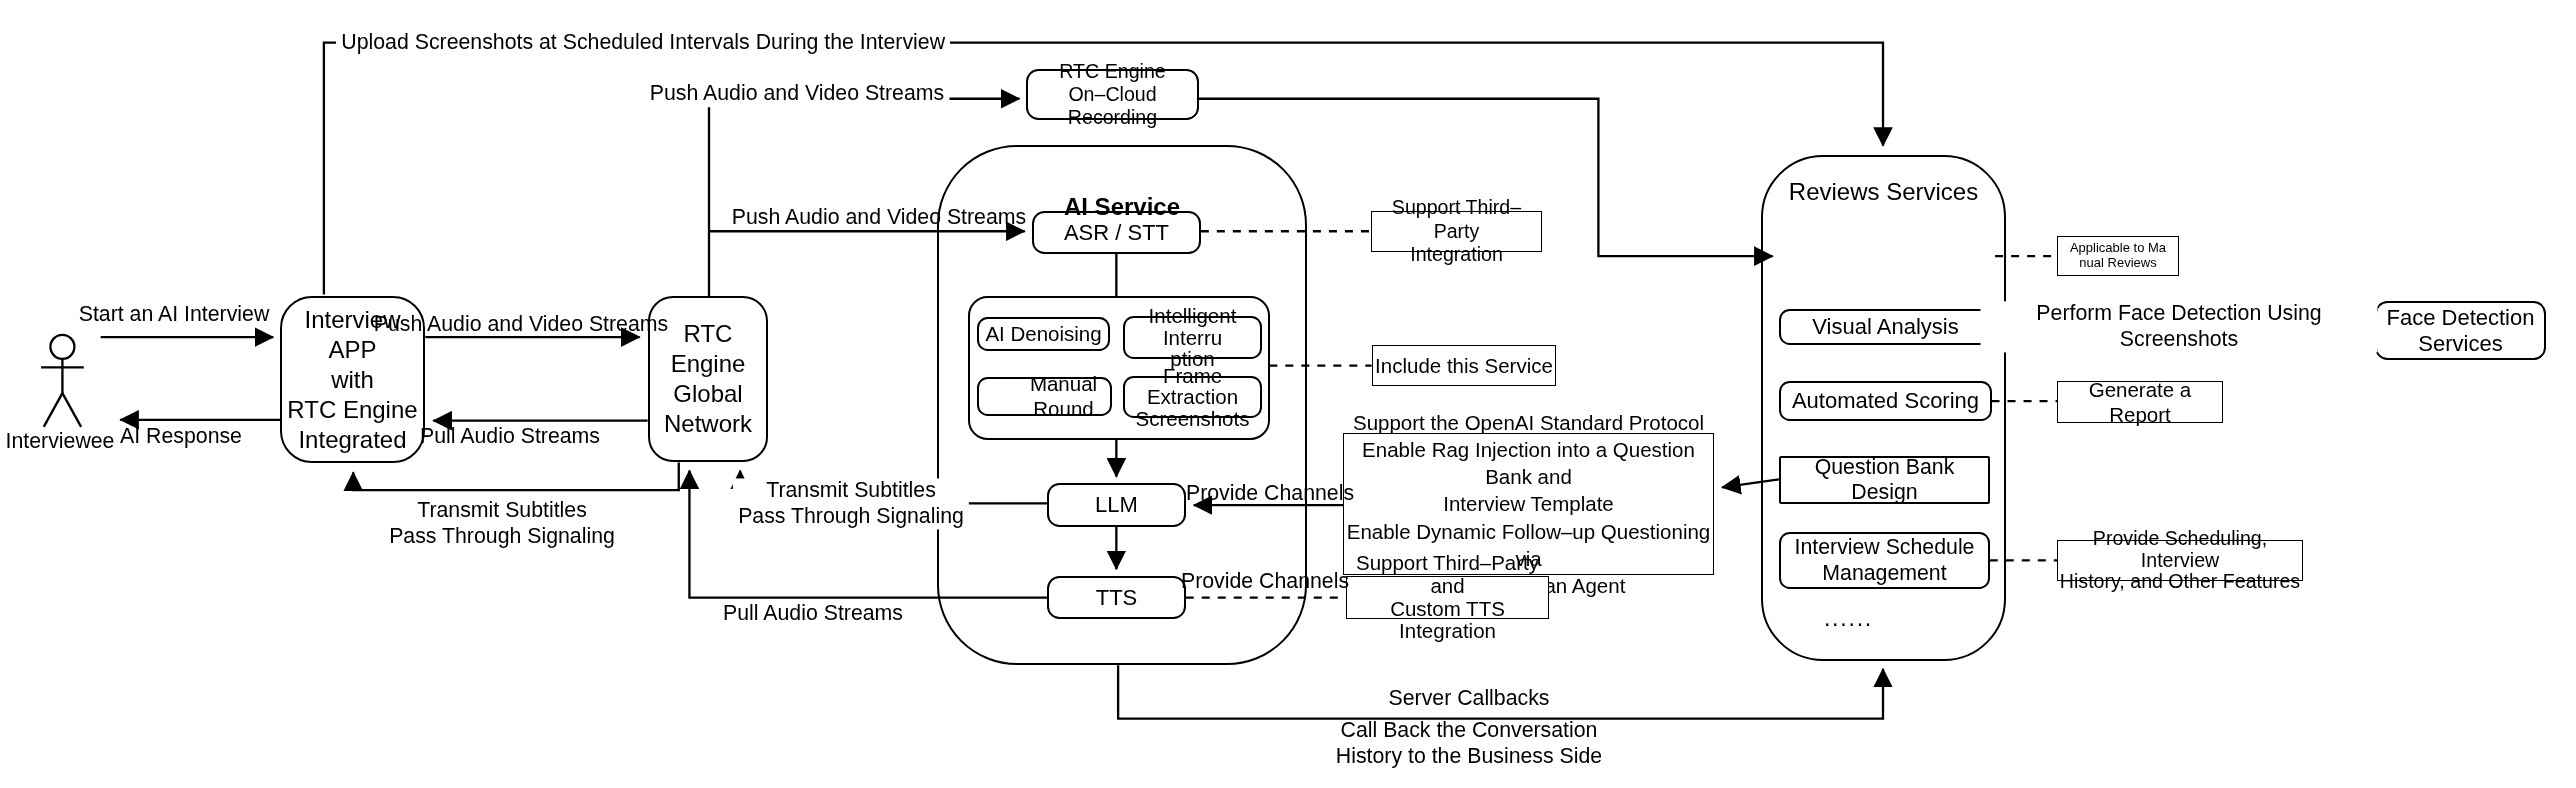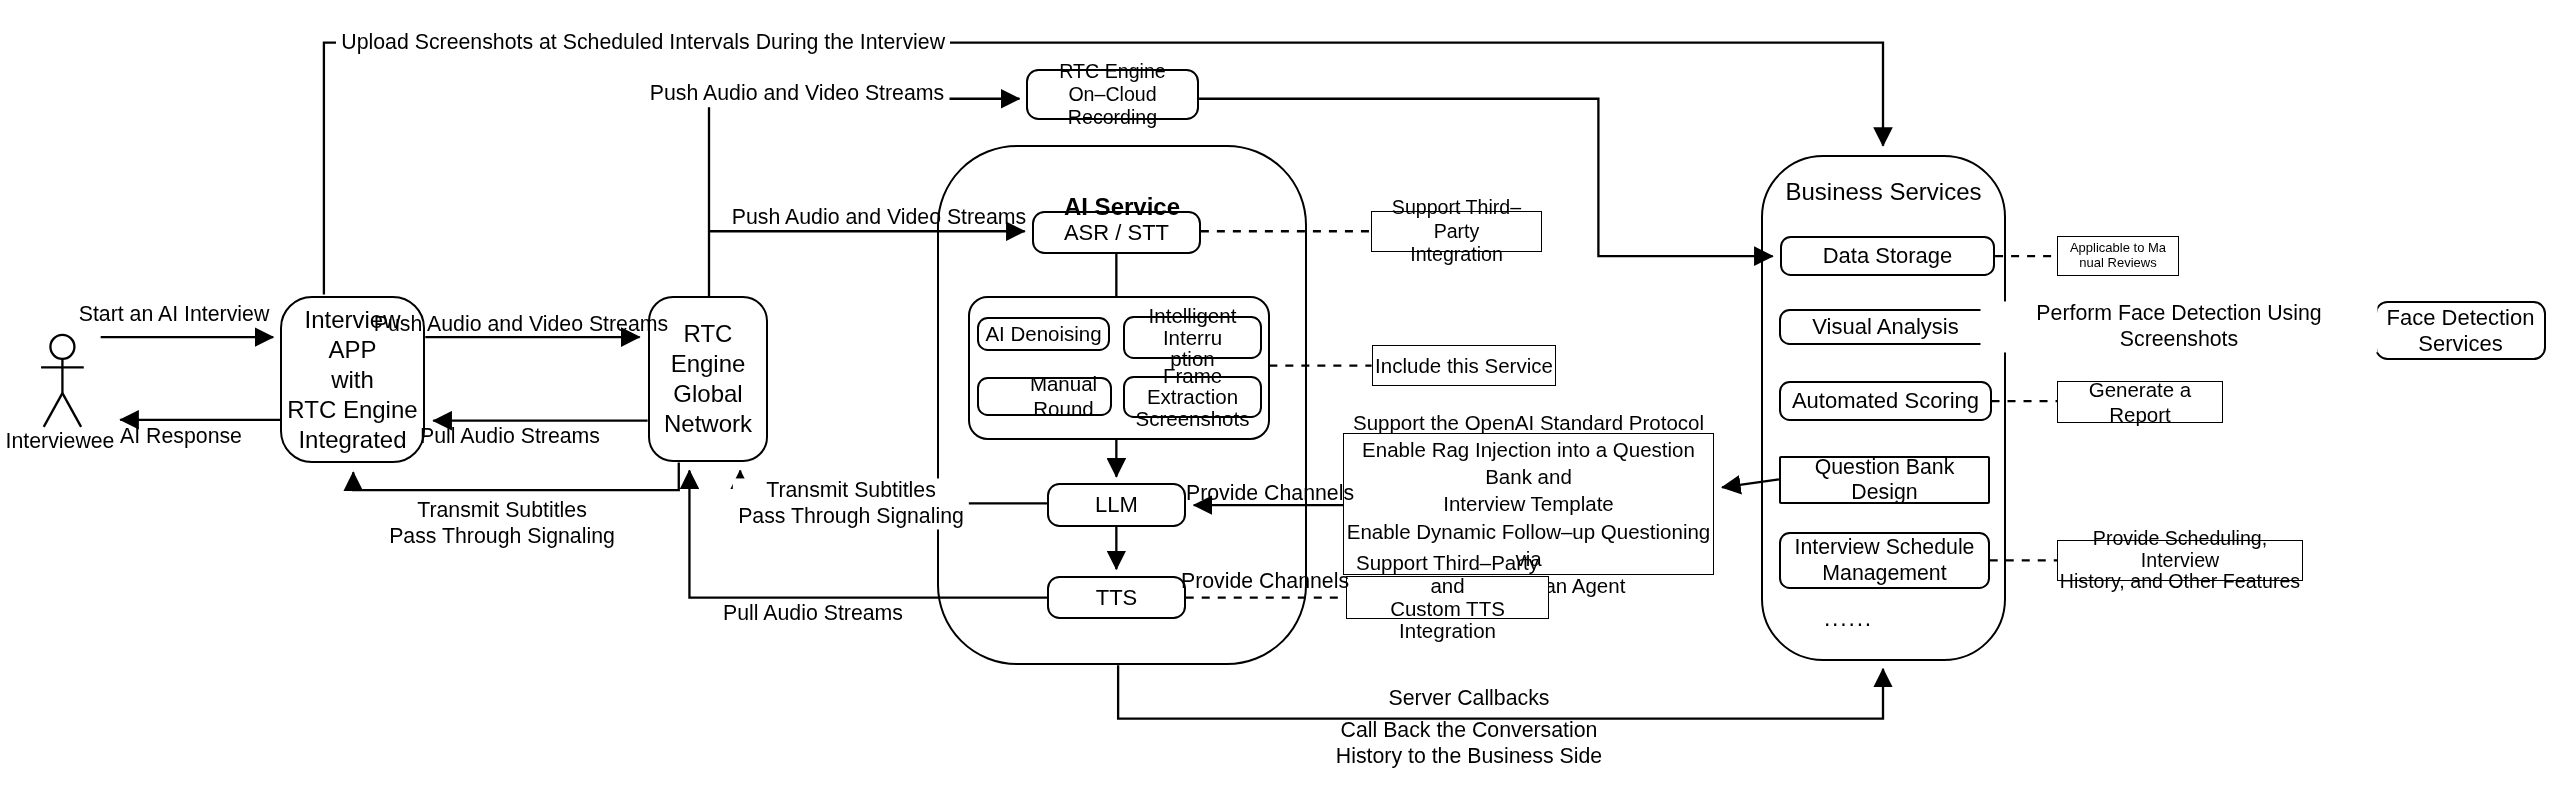--- a/index.html
+++ b/index.html
@@ -67,21 +67,21 @@
         <path d="M2239,451 L2313,451"></path>
         <path d="M2237,630 L2313,630"></path>
       </g>
     </g>
   </svg>
 
   <div class="cbox" style="left:937px;top:145px;width:370px;height:520px;border-radius:80px;"></div>
   <div class="ctitle" style="left:937px;top:193px;width:370px;font-weight:bold;">AI Service</div>
 
   <div class="cbox" style="left:1761px;top:155px;width:245px;height:506px;border-radius:62px;"></div>
-  <div class="ctitle" style="left:1761px;top:178px;width:245px;">Business Services</div>
+  <div class="ctitle" style="left:1761px;top:178px;width:245px;">Reviews Services</div>
 
   <div class="grp" style="left:968px;top:296px;width:302px;height:144px;"></div>
 
   <div class="node" style="left:280px;top:296px;width:145px;height:167px;border-radius:32px;font-size:24px;line-height:1.25;">Interview APP
 with
 RTC Engine
 Integrated</div>
   <div class="node" style="left:648px;top:296px;width:120px;height:166px;border-radius:25px;font-size:24px;line-height:1.25;">RTC Engine
 Global
 Network</div>
@@ -90,21 +90,20 @@
   <div class="node" style="left:1032px;top:211px;width:169px;height:43px;border-radius:12.5px;">ASR / STT</div>
   <div class="node" style="left:977px;top:317px;width:133px;height:34px;border-radius:10.7px;font-size:20.5px;">AI Denoising</div>
   <div class="node" style="left:1123px;top:316px;width:139px;height:43px;border-radius:10.7px;font-size:20.5px;line-height:1.05;text-align:center;">Intelligent Interru
 ption</div>
   <div class="node" style="left:977px;top:377px;width:135px;height:39px;border-radius:10.7px;font-size:20.5px;padding-left:38px;">Manual Round</div>
   <div class="node" style="left:1123px;top:376px;width:139px;height:42px;border-radius:10.7px;font-size:20.5px;line-height:1.05;">Frame Extraction
 Screenshots</div>
   <div class="node" style="left:1047px;top:483px;width:139px;height:44px;border-radius:12.5px;">LLM</div>
   <div class="node" style="left:1047px;top:576px;width:139px;height:43px;border-radius:12.5px;">TTS</div>
 
-  <div class="node" style="left:1780px;top:236px;width:215px;height:40px;border-radius:10.7px;">Data Storage</div>
   <div class="node" style="left:1779px;top:309px;width:213px;height:36px;border-radius:10.7px;">Visual Analysis</div>
   <div class="node" style="left:1779px;top:381px;width:213px;height:40px;border-radius:10.7px;">Automated Scoring</div>
   <div class="node" style="left:1779px;top:456px;width:211px;height:48px;border-radius:2px;font-size:21.3px;">Question Bank Design</div>
   <div class="node" style="left:1779px;top:532px;width:211px;height:57px;border-radius:10.7px;font-size:21.3px;">Interview Schedule
 Management</div>
   <div class="plain" style="left:1795px;top:605px;width:107px;font-size:23px;letter-spacing:1.8px;">......</div>
   <div class="node" style="left:2375px;top:301px;width:171px;height:59px;border-radius:12.5px;">Face Detection
 Services</div>
 
   <div class="note" style="left:1371px;top:211px;width:171px;height:41px;font-size:19.6px;">Support Third–Party

